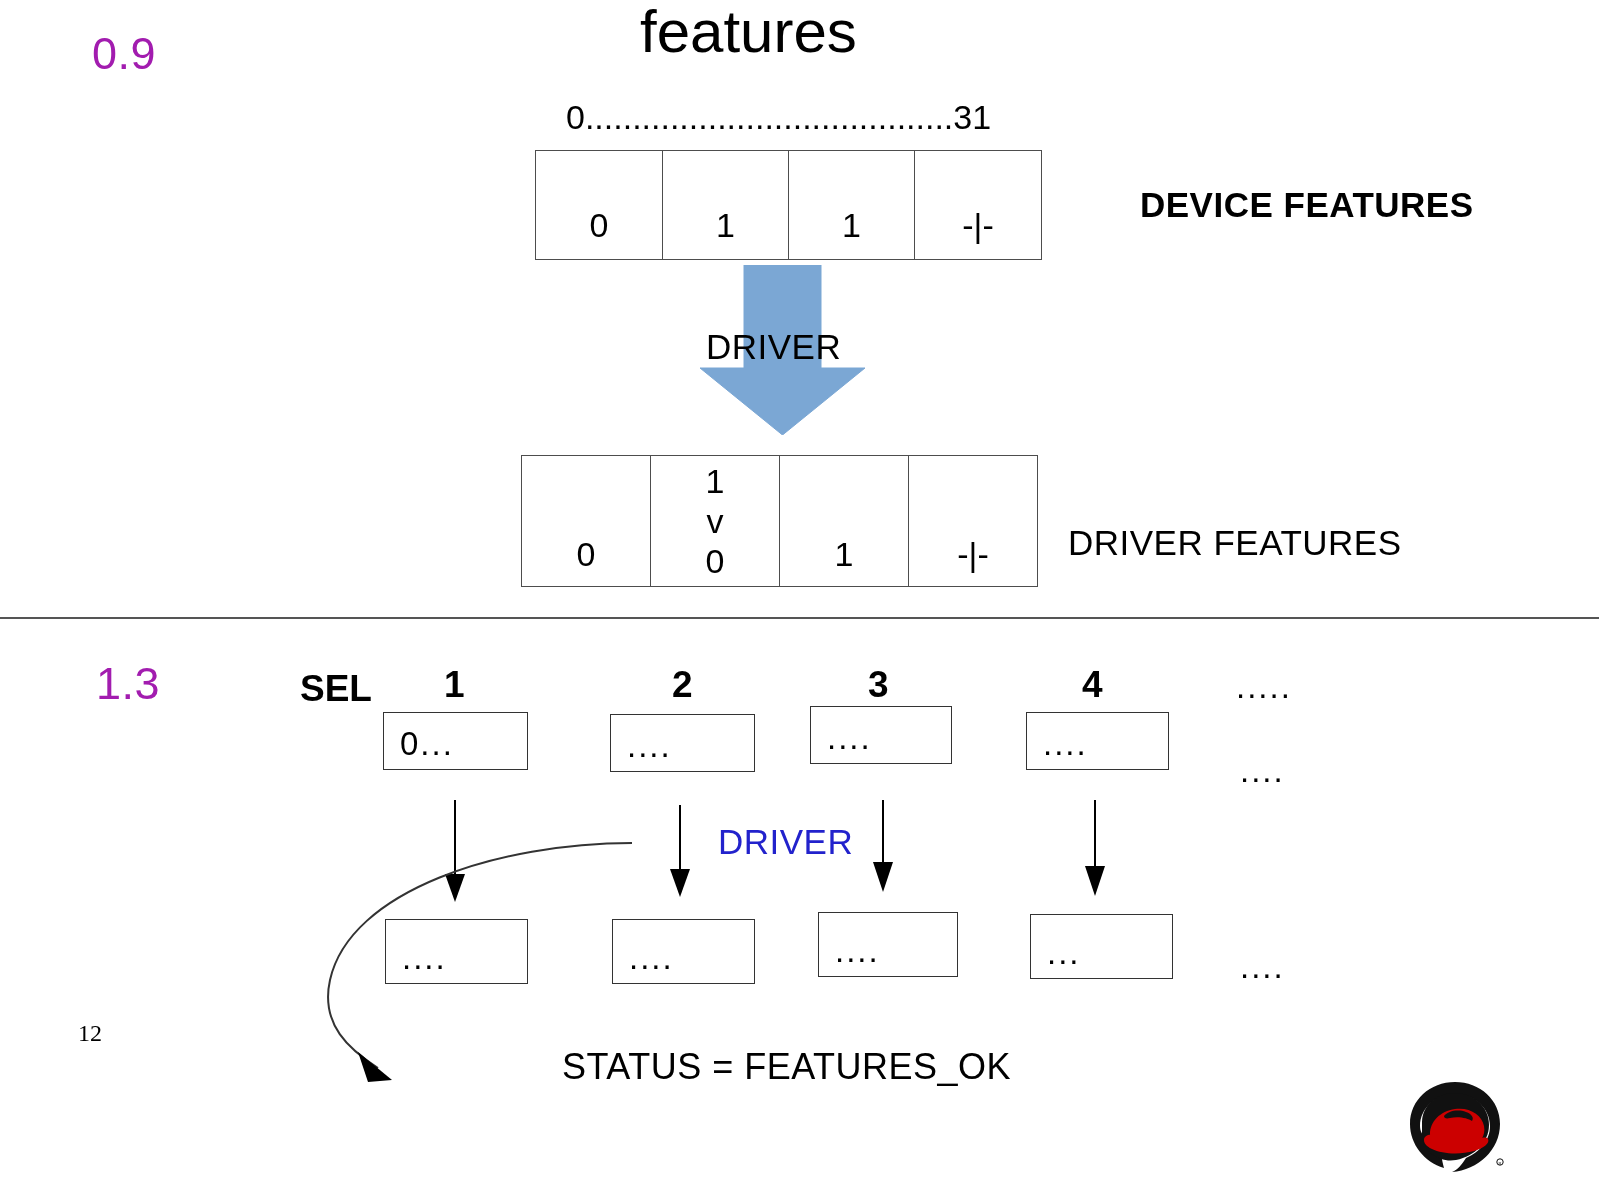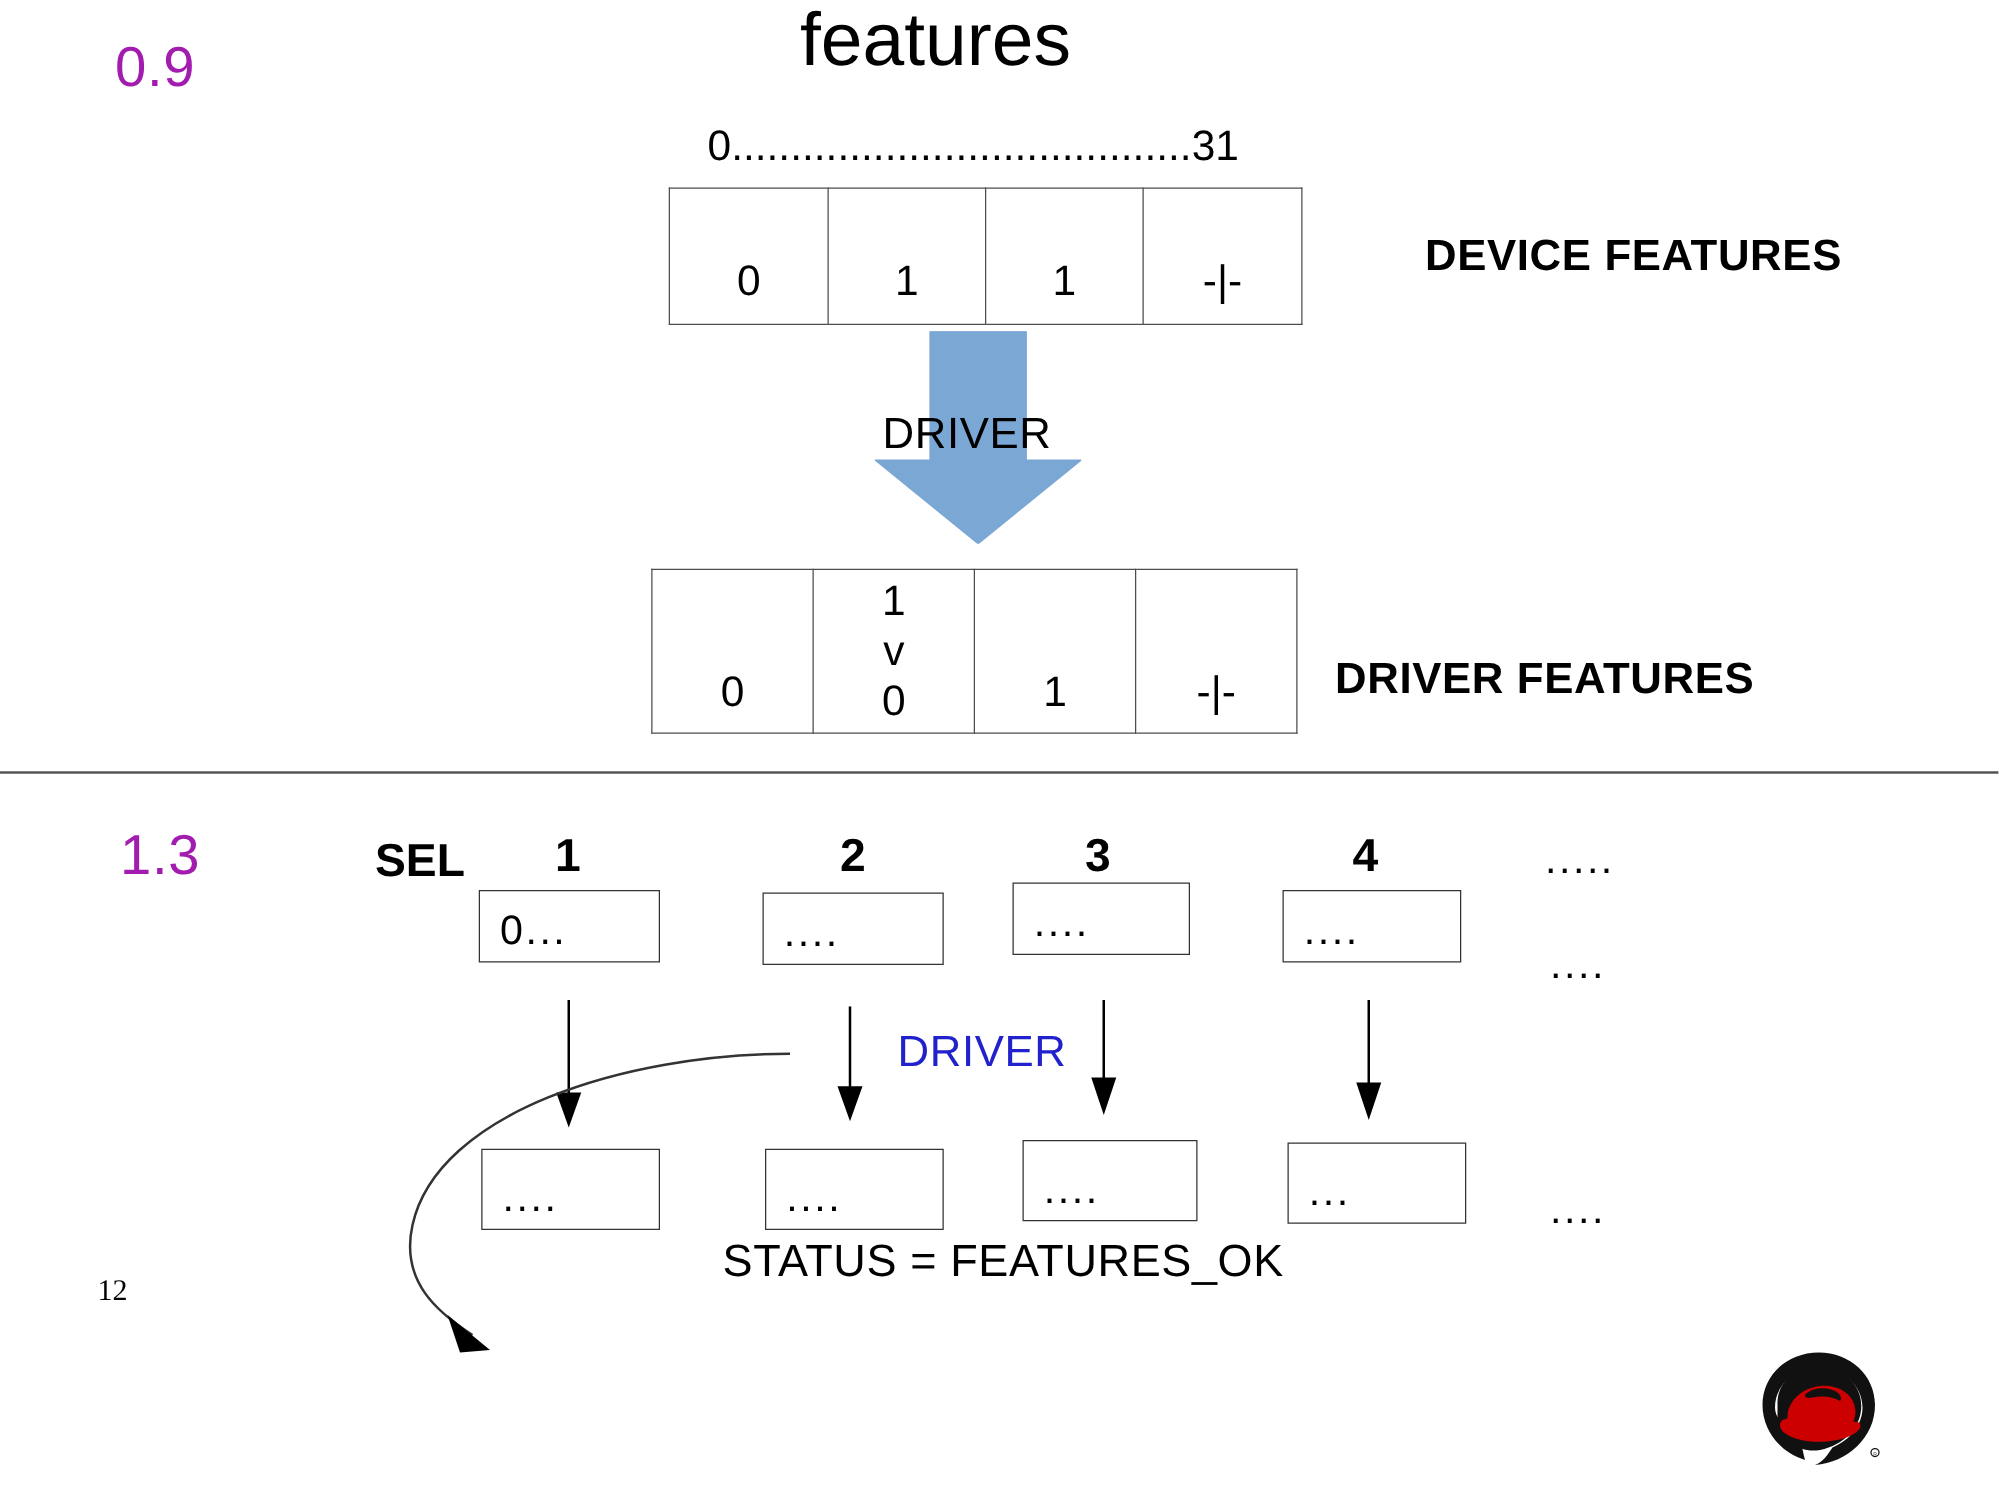--- a/index.html
+++ b/index.html
@@ -160,21 +160,21 @@
         <span>1</span>
         <span>v</span>
         <span>0</span>
       </td>
       <td style="width:128px;">1</td>
       <td style="width:128px;">-|-</td>
     </tr>
   </tbody>
     </table>
 
-  <div class="abs rowlabel" style="left:1068px; top:523px;font-weight:bold;">DRIVER  FEATURES</div>
+  <div class="abs rowlabel" style="left:1068px; top:523px;">DRIVER  FEATURES</div>
 
   <div class="abs" id="section-divider"></div>
 
   <div class="abs version" style="left:96px; top:658px;">1.3</div>
 
   <div class="abs selhdr" style="left:300px; top:668px;">SEL</div>
 
   <div class="abs selhdr" style="left:444px; top:664px;">1</div>
   <div class="abs selhdr" style="left:672px; top:664px;">2</div>
   <div class="abs selhdr" style="left:868px; top:664px;">3</div>
@@ -236,21 +236,21 @@
     <span>....</span>
   </div>
   <div class="selbox" style="left:818px; top:912px; width:140px; height:65px;">
     <span>....</span>
   </div>
   <div class="selbox" style="left:1030px; top:914px; width:143px; height:65px;">
     <span>...</span>
   </div>
   <div class="abs dots-side" style="left:1240px; top:948px;">....</div>
 
-  <div class="abs statustext" style="left:562px; top:988px;margin-left:16px;">STATUS = FEATURES_OK</div>
+  <div class="abs statustext" style="left:562px; top:1046px;">STATUS = FEATURES_OK</div>
 
   <div class="abs pagenum" style="left:78px; top:1020px;">12</div>
 
   <div class="logo-wrap" style="left:1400px; top:1078px; width:110px; height:96px;">
     <svg width="110" height="96" viewBox="0 0 110 96">
 
       <path d="M55,4 C30,4 10,22 10,46 C10,66 24,84 44,90 C42,82 40,74 42,68
                C30,66 20,58 20,48 C20,30 36,16 55,16 C74,16 90,30 90,48
                C90,62 80,74 66,80 C62,86 58,92 52,94 C78,92 100,72 100,46
                C100,22 80,4 55,4 Z" fill="#111111"></path>

